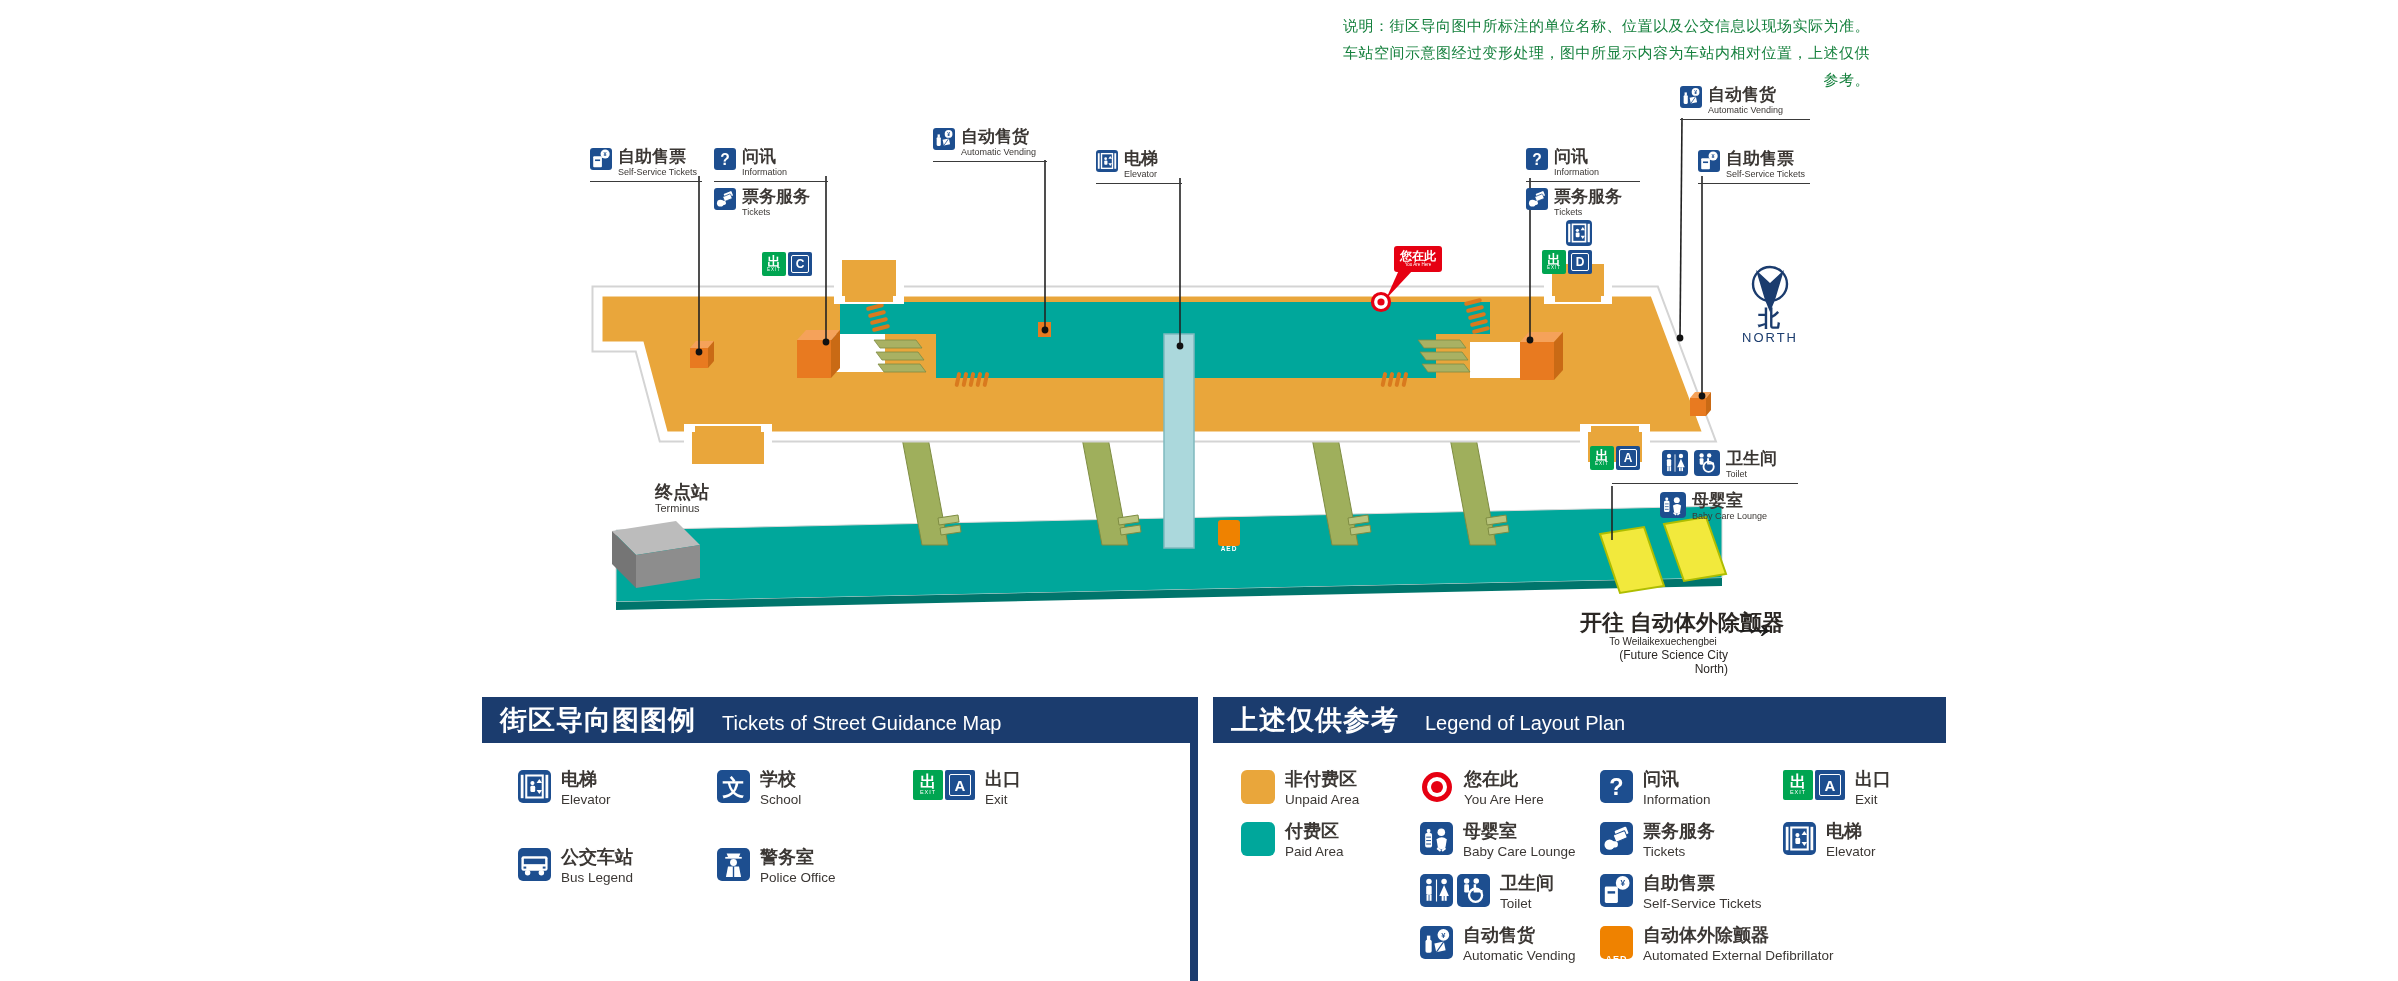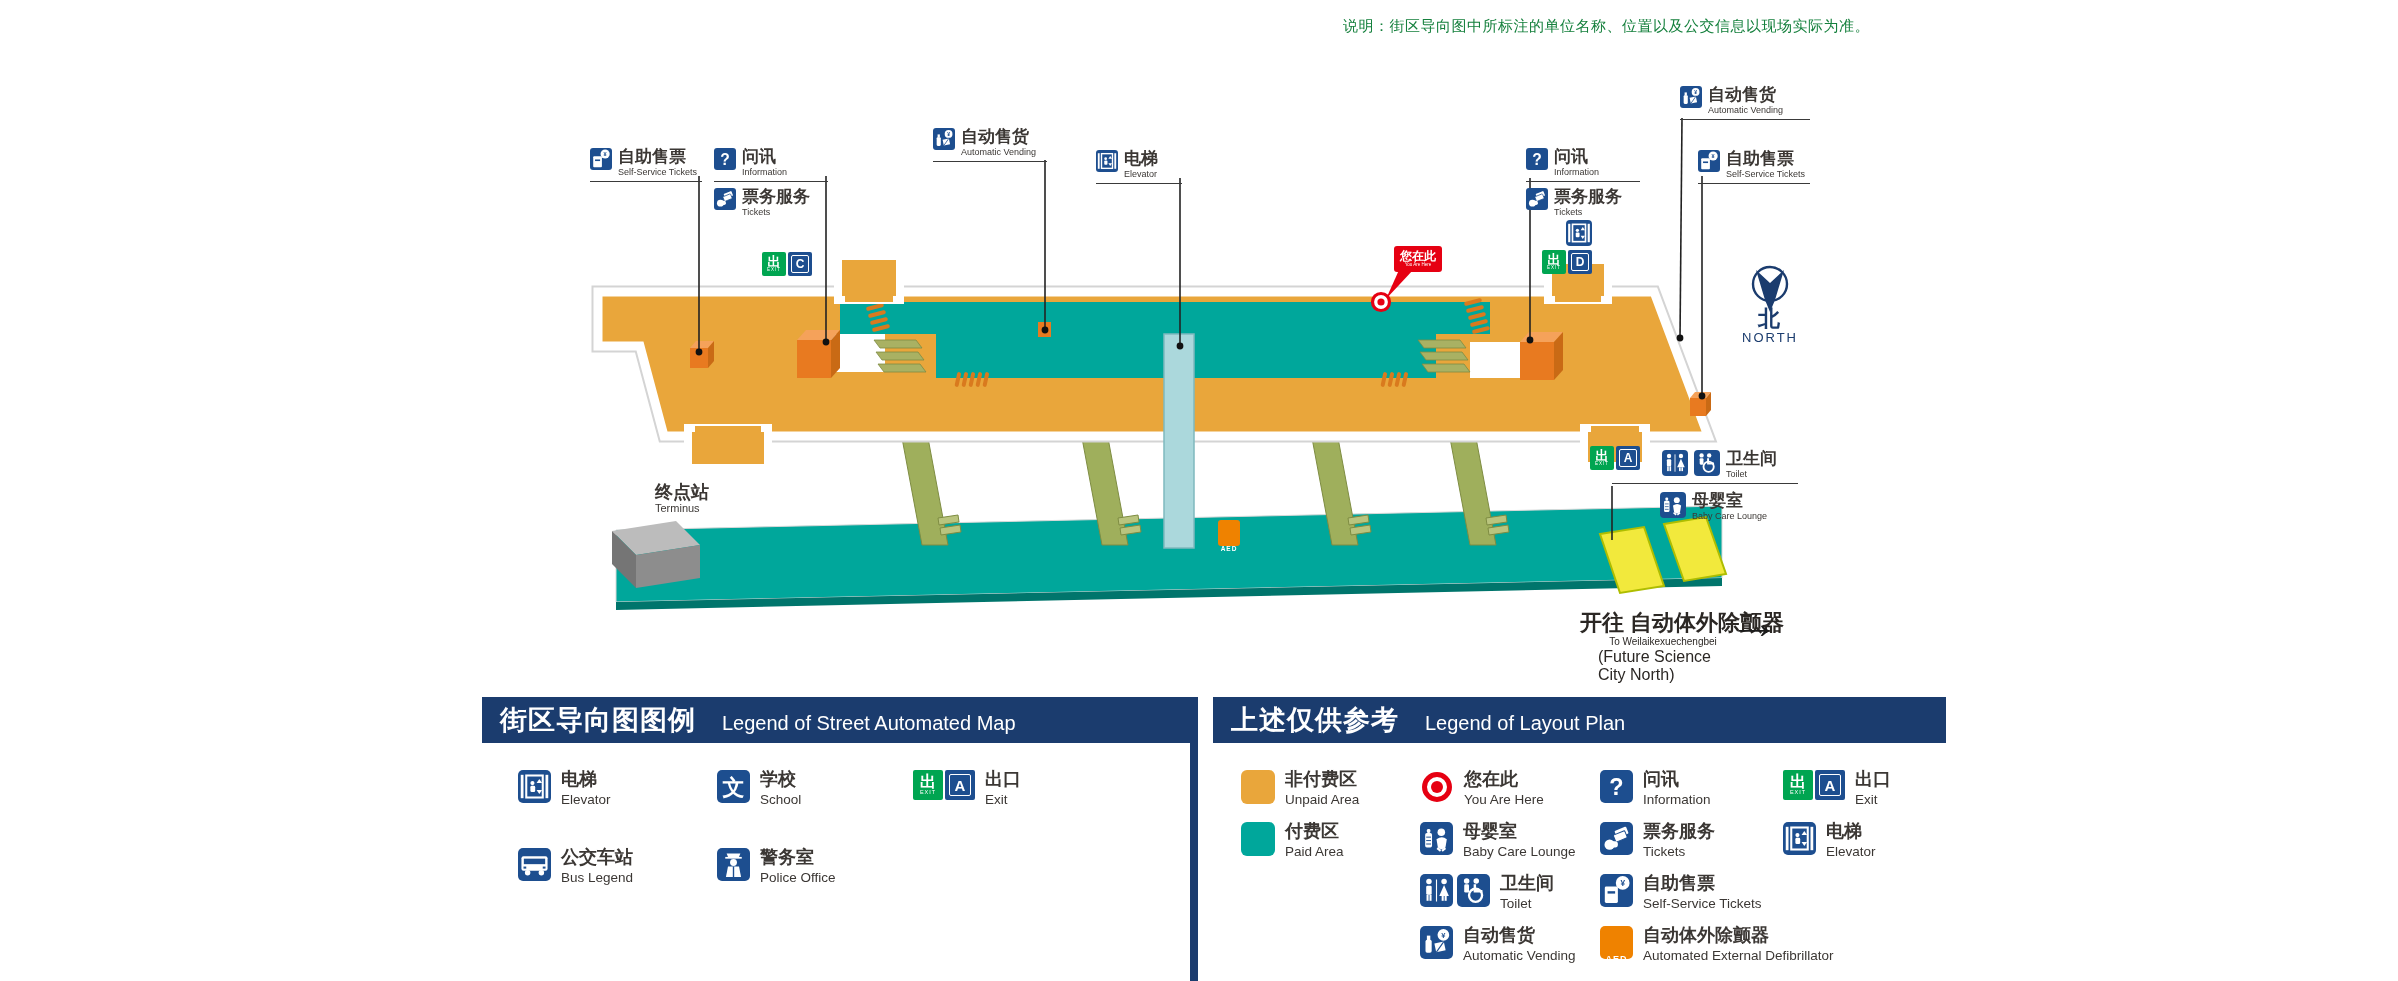--- a/index.html
+++ b/index.html
@@ -40,21 +40,21 @@
   .yah .fzh{color:#fff;font-size:12px;font-weight:700;}
   .yah .fen{color:#fff;font-size:4.5px;margin-top:1px;}
   
   .north-zh{left:1758px;top:304px;font-size:22px;font-weight:700;color:#1b3c6e;}
   .north-en{left:1742px;top:330px;font-size:13px;font-weight:400;color:#1b3c6e;letter-spacing:2px;}
   
   .term-zh{left:655px;top:480px;font-size:18px;font-weight:600;}
   .term-en{left:655px;top:502px;font-size:11px;}
   .dest-zh{left:1580px;top:608px;font-size:22px;font-weight:700;color:#2b2724;white-space:nowrap;}
   .dest-en1{left:1598px;top:636px;width:130px;text-align:center;font-size:10px;color:#2b2724;}
-  .dest-en2{left:1598px;top:648px;width:130px;text-align:left;font-size:16px;color:#2b2724;}
+  .dest-en2{left:1598px;top:648px;width:130px;text-align:right;font-size:12px;color:#2b2724;}
   .dest-arrow{left:1732px;top:598px;font-size:44px;font-weight:700;color:#1c1c1c;transform:scaleX(1.2);}
   
   .aedbox{background:#ef8200;display:flex;flex-direction:column;align-items:center;
           justify-content:center;line-height:1;}
   .aed-mini{left:1218px;top:520px;width:22px;height:26px;border-radius:3px;z-index:4;}
   .aed-mini .aed-t{font-size:6.5px;}
   .aed-mini svg{width:12px;height:11px;}
   .aed-t{color:#fff;font-weight:700;letter-spacing:1px;margin-top:33px;}
   .sign.aedbox{background:#ef8200;}
   .s33.aedbox .aed-t{font-size:9px;}
@@ -160,20 +160,21 @@
     </symbol>
     <symbol id="s-heart" viewBox="0 0 48 44">
       <path d="M24,12 C20,3 6,5 6,14 c0,9 11,13 18,21 c7,-8 18,-12 18,-21 C42,5 28,3 24,12 Z" fill="#fff"></path>
       <path d="M26,12 l-7,13 h5 l-3,11 l9,-15 h-5 l4,-9 Z" fill="#e60012"></path>
     </symbol>
   </defs>
 </svg>
 
 <div class="abs disclaimer">
   <div>说明：街区导向图中所标注的单位名称、位置以及公交信息以现场实际为准。</div>
+  <div>车站空间示意图经过变形处理，图中所显示内容为车站内相对位置，上述仅供参考。</div>
 </div>
 
 <svg class="abs" style="left:0;top:0" width="2398" height="700" viewBox="0 0 2398 700">
 
   <g>
     <polygon points="616,530 1722,506 1722,578 616,602" fill="#00a79b" stroke="#d9d9d9" stroke-width="1"></polygon>
     <polygon points="616,602 1722,578 1722,586 616,610" fill="#00756c"></polygon>
 
     <g>
       <polygon points="612,531 676,521 700,545 636,555" fill="#bcbcbc"></polygon>
@@ -506,21 +507,21 @@
     </svg>
 </div>
 
 <div class="abs dest-zh">开往 自动体外除颤器</div>
 <div class="abs dest-en1">To Weilaikexuechengbei</div>
 <div class="abs dest-en2">(Future Science City North)</div>
 <div class="abs dest-arrow">→</div>
 
 <div class="abs lg-header" style="left:482px;top:697px;width:696px">
   <span class="hzh">街区导向图图例</span>
-  <span class="hen">Legend of Street Automated Map</span>
+  <span class="hen">Tickets of Street Guidance Map</span>
 </div>
 
 <div class="litem" style="left:518px;top:770px">
   <div class="sign s33">
       <svg viewBox="0 0 48 48">
         <use href="#s-elevator"></use>
       </svg>
     </div>
   <div class="ct">
       <div class="lzh">电梯</div>

